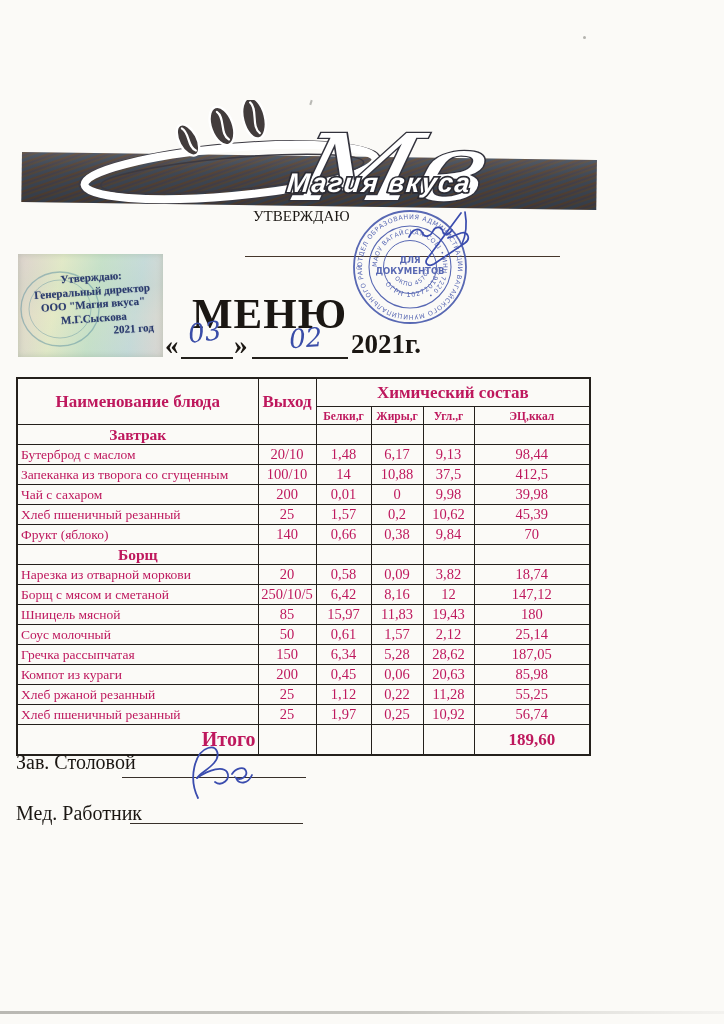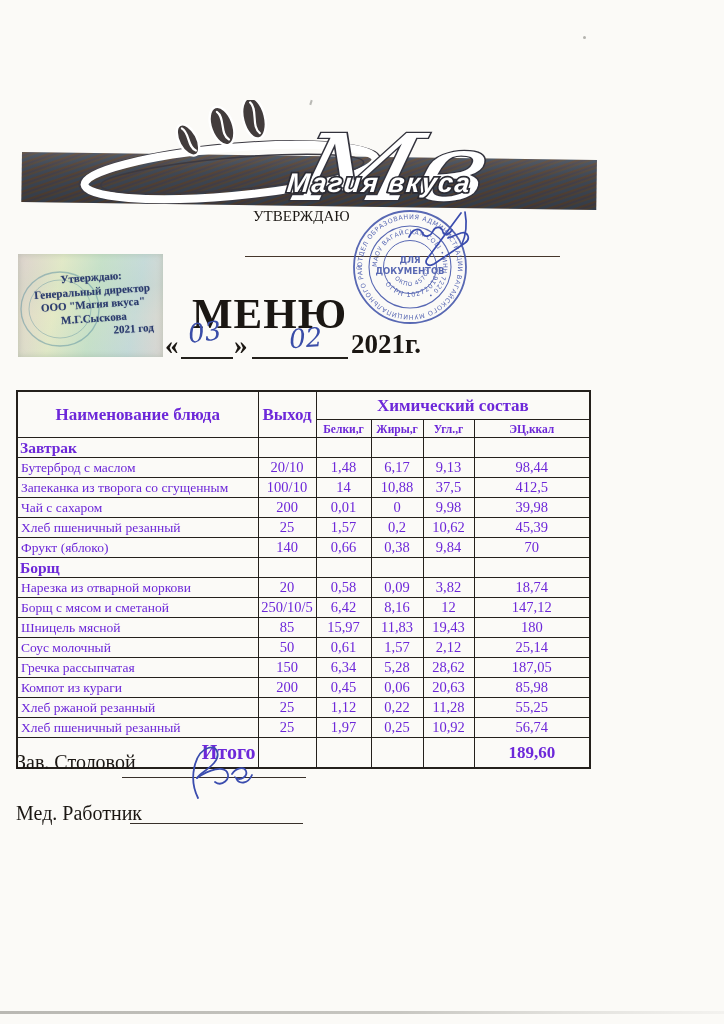--- a/index.html
+++ b/index.html
@@ -43,33 +43,33 @@
   .q-close{left:234px;top:330px;}
   .d-line1{left:181px;top:331px;width:52px;height:26px;border-bottom:2px solid #23201c;}
   .d-line2{left:252px;top:331px;width:96px;height:26px;border-bottom:2px solid #23201c;}
   .d-year{left:351px;top:329px;font-size:27px;font-weight:bold;}
   .hw{color:#3a4da8;font-style:italic;font-size:26px;font-family:"DejaVu Serif",serif;}
   .hw-day{left:188px;top:317px;transform:rotate(-7deg);}
   .hw-month{left:289px;top:323px;transform:rotate(-4deg);}
 
   
   #menu-table{
-    left:16px;top:390px;width:573px;
+    left:16px;top:377px;width:573px;
     border-collapse:collapse;table-layout:fixed;
-    font-family:"Liberation Serif","DejaVu Serif",serif;color:#6d28d9;
+    font-family:"Liberation Serif","DejaVu Serif",serif;color:#be185d;
   }
   #menu-table td,#menu-table th{border:1px solid #24201c;padding:0 2px;vertical-align:middle;overflow:hidden;white-space:nowrap;}
   #menu-table{border:2px solid #24201c;}
   #menu-table thead th{font-weight:bold;}
   #menu-table th.main{font-size:17px;height:27px;}
   #menu-table th.sub{font-size:11.5px;height:17px;}
   #menu-table tbody td{height:19px;font-size:14px;}
   #menu-table td.dish{text-align:left;font-size:13.5px;padding-left:3px;}
   #menu-table td.num{text-align:center;font-size:14.5px;}
-  #menu-table td.sec{font-weight:bold;font-size:15.5px;}
+  #menu-table td.sec{text-align:center;font-weight:bold;font-size:15.5px;}
   #menu-table tfoot td{height:29px;}
   #menu-table td.total-label{font-weight:bold;font-size:20px;text-align:right;padding-left:4px;}
   #menu-table td.total-val{font-weight:bold;font-size:17px;text-align:center;}
 
   
   .sig-label{font-size:20px;}
   .sig-zav{left:16px;top:751px;}
   .sig-med{left:16px;top:802px;}
   .zav-line{left:122px;top:777px;width:184px;border-top:1.6px solid #38302a;}
   .med-line{left:130px;top:823px;width:173px;border-top:1.6px solid #38302a;}

